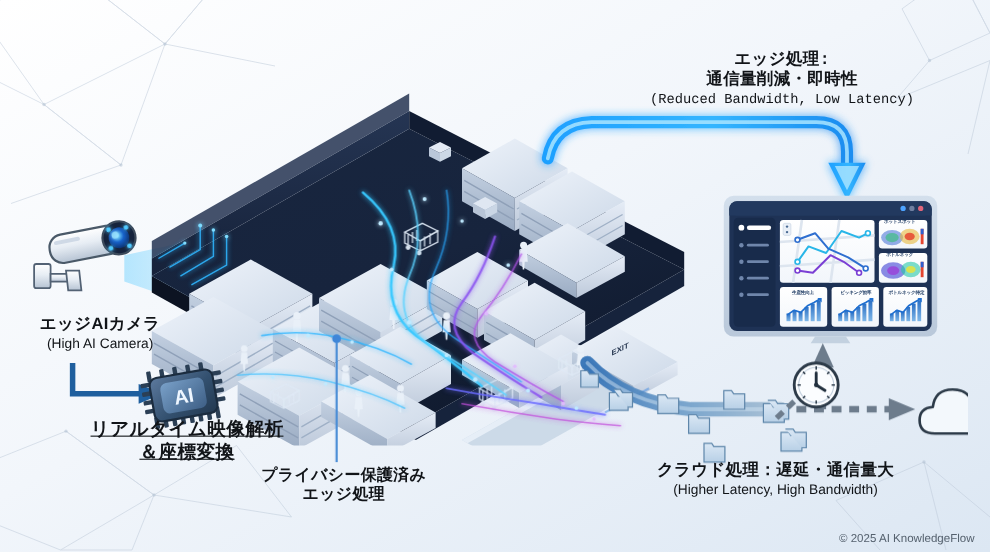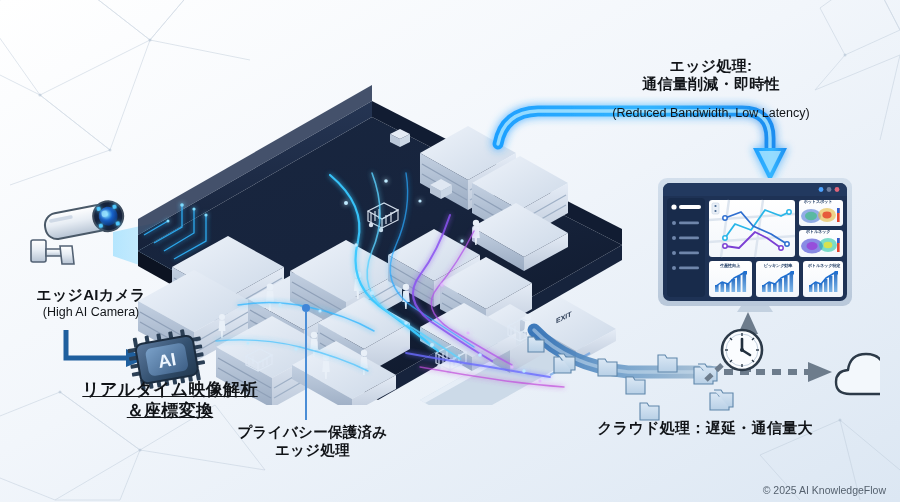--- a/index.html
+++ b/index.html
@@ -12,24 +12,24 @@
     background:linear-gradient(150deg,#fdfeff 0%,#f3f7fb 35%,#e8eef6 70%,#dfe8f2 100%);}
 
   .abs{position:absolute;}
   svg{display:block;}
 
   
   .lbl{position:absolute;text-align:center;color:#111418;line-height:1.22;}
   .lbl .jp{font-weight:bold;letter-spacing:.3px;}
   .lbl .en{font-weight:normal;}
 
-  #edge-label{left:586px;top:57px;width:250px;}
+  #edge-label{left:586px;top:46px;width:250px;font-family:Liberation Mono, monospace;}
   #edge-label .jp1{font-size:15px;font-weight:bold;}
   #edge-label .jp2{font-size:15px;font-weight:bold;}
-  #edge-label .en{font-size:12.5px;margin-top:12px;}
+  #edge-label .en{font-size:12.5px;margin-top:1px;}
 
   #camera-label{left:6px;top:286px;width:170px;}
   #camera-label .jp{font-size:15px;}
   #camera-label .en{font-size:12.5px;margin-top:1px;}
 
   #ai-label{left:70px;top:380px;width:200px;}
   #ai-label .jp{font-size:17px;text-decoration:underline;}
 
   #privacy-label{left:215px;top:424px;width:195px;}
   #privacy-label .jp{font-size:14.5px;}
@@ -728,17 +728,18 @@
     <div class="jp">＆座標変換</div>
   </div>
 
   <div class="lbl" id="privacy-label">
     <div class="jp">プライバシー保護済み</div>
     <div class="jp">エッジ処理</div>
   </div>
 
   <div class="lbl" id="cloud-label">
     <div class="jp">クラウド処理：遅延・通信量大</div>
+    <div class="en">(Higher Latency, High Bandwidth)</div>
   </div>
 
   <div id="copyright">© 2025 AI KnowledgeFlow</div>
 
 </div>
 
 </body></html>

